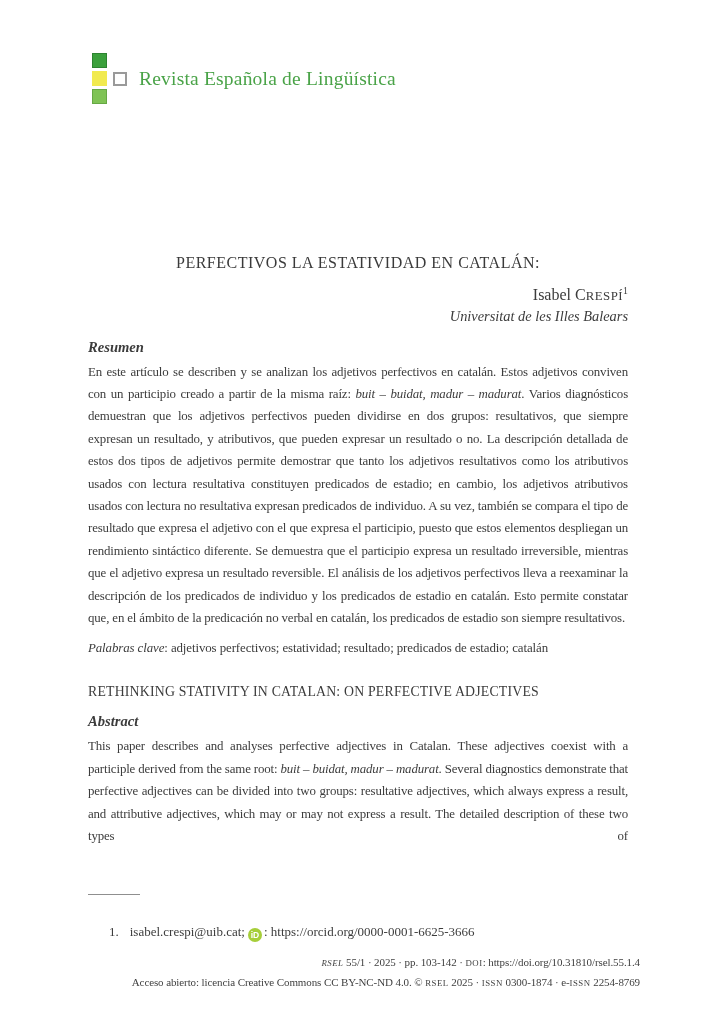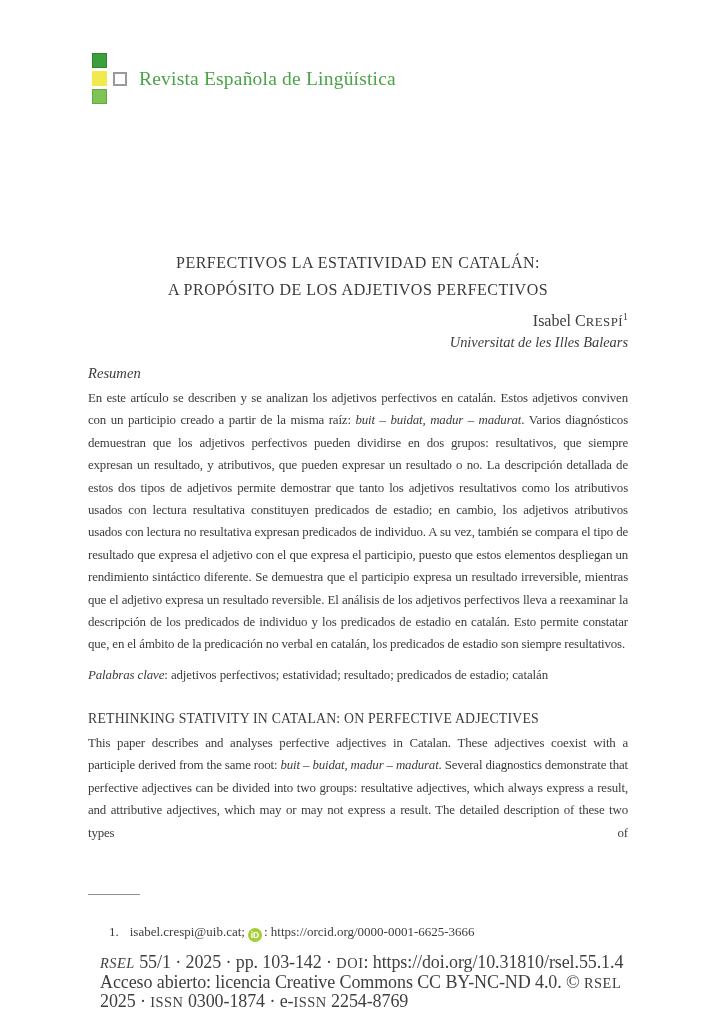--- a/index.html
+++ b/index.html
@@ -58,21 +58,21 @@
     margin-top: 9px;
   }
   .affiliation {
     text-align: right;
     font-style: italic;
     font-size: 14.4px;
     margin-top: 4px;
   }
   .section-heading {
     font-style: italic;
-    font-weight: normal;
+    font-weight: bold;
     font-size: 14.6px;
     margin: 14px 0 0 0;
   }
   .body-para {
     margin: 5px 0 0 0;
     font-size: 12.9px;
     letter-spacing: -0.15px;
     line-height: 22.4px;
     text-align: justify;
   }
@@ -121,58 +121,59 @@
     font-family: "Liberation Sans", sans-serif;
     font-weight: bold;
     vertical-align: -2px;
     margin: 16px 2px 0 3px;
     cursor: pointer;
   }
 
   
   .page-footer {
     position: absolute;
-    left: 100px;
+    left: 80px;
     top: 953px;
     width: 560px;
-    font-size: 18px;
+    font-size: 11px;
     line-height: 18.5px;
     color: #3f3f3f;
     letter-spacing: -0.1px;
+    text-align: right;
   }
 </style>
 </head>
 <body>
 
 <div class="page">
 
   <header class="masthead">
     <div class="logo-mark">
       <div class="sq sq-top"></div>
       <div class="sq sq-yellow"></div>
       <div class="sq sq-outline"></div>
       <div class="sq sq-bottom"></div>
     </div>
     <div class="journal-name">Revista Española de Lingüística</div>
   </header>
 
   <main class="content">
     <h1 class="title">
       <span class="title-line">PERFECTIVOS LA ESTATIVIDAD EN CATALÁN:</span>
-      <span class="title-line">A PROPÓSITO DE LOS ADJETIVOS PERFECTIVOS</span>
     </h1>
 
     <div class="author"><span>Isabel C</span><span class="seg-sc">RESPÍ</span><span class="seg-sup">1</span></div>
     <div class="affiliation">Universitat de les Illes Balears</div>
 
     <h2 class="section-heading">Resumen</h2>
     <p class="body-para"><span>En este artículo se describen y se analizan los adjetivos perfectivos en catalán. Estos adjetivos conviven con un participio creado a partir de la misma raíz: </span><span class="seg-i">buit – buidat, madur – madurat</span><span>. Varios diagnósticos demuestran que los adjetivos perfectivos pueden dividirse en dos grupos: resultativos, que siempre expresan un resultado, y atributivos, que pueden expresar un resultado o no. La descripción detallada de estos dos tipos de adjetivos permite demostrar que tanto los adjetivos resultativos como los atributivos usados con lectura resultativa constituyen predicados de estadio; en cambio, los adjetivos atributivos usados con lectura no resultativa expresan predicados de individuo. A su vez, también se compara el tipo de resultado que expresa el adjetivo con el que expresa el participio, puesto que estos elementos despliegan un rendimiento sintáctico diferente. Se demuestra que el participio expresa un resultado irreversible, mientras que el adjetivo expresa un resultado reversible. El análisis de los adjetivos perfectivos lleva a reexaminar la descripción de los predicados de individuo y los predicados de estadio en catalán. Esto permite constatar que, en el ámbito de la predicación no verbal en catalán, los predicados de estadio son siempre resultativos.</span></p>
     <p class="keywords"><span class="seg-i">Palabras clave</span><span>: adjetivos perfectivos; estatividad; resultado; predicados de estadio; catalán</span></p>
 
     <h2 class="english-title">RETHINKING STATIVITY IN CATALAN: ON PERFECTIVE ADJECTIVES</h2>
+    <h2 class="section-heading abstract-heading">Abstract</h2>
     <p class="body-para justify-last"><span>This paper describes and analyses perfective adjectives in Catalan. These adjectives coexist with a participle derived from the same root: </span><span class="seg-i">buit – buidat, madur – madurat</span><span>. Several diagnostics demonstrate that perfective adjectives can be divided into two groups: resultative adjectives, which always express a result, and attributive adjectives, which may or may not express a result. The detailed description of these two types of</span></p>
   </main>
 
   <div class="footnote-area">
     <div class="footnote-rule"></div>
     <div class="footnote">
       <span class="fn-num">1.</span><a class="fn-email">isabel.crespi@uib.cat;</a><span class="orcid-badge"><span>iD</span></span><a class="fn-orcid">: https://orcid.org/0000-0001-6625-3666</a>
     </div>
   </div>
 

